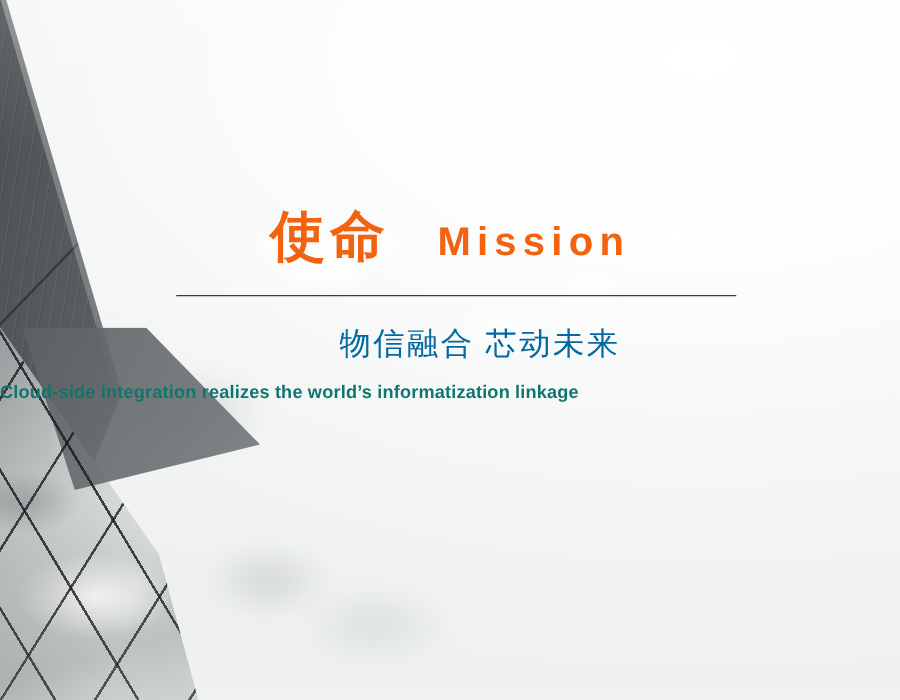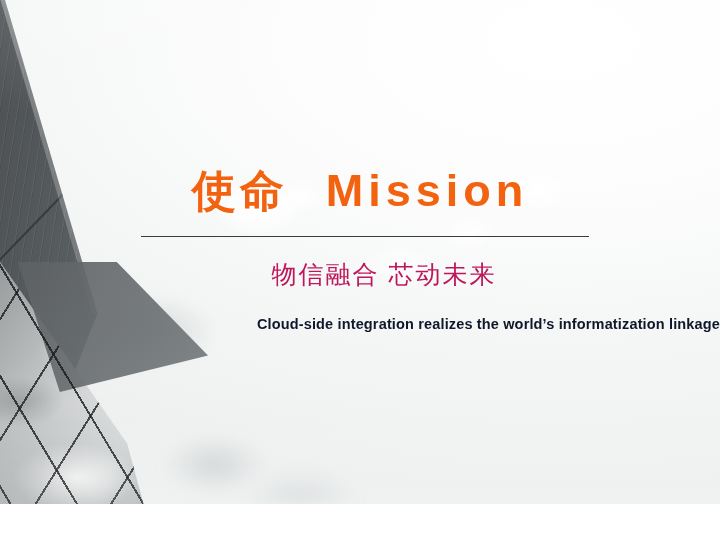--- a/index.html
+++ b/index.html
@@ -8,21 +8,21 @@
     padding: 0;
     background: #ffffff;
   }
   body {
     font-family: "Liberation Sans", "DejaVu Sans", sans-serif;
   }
 
   #stage {
     position: relative;
     width: 720px;
-    height: 504px;
+    height: 560px;
     overflow: hidden;
     background: #f2f3f3;
     -webkit-font-smoothing: antialiased;
   }
 
   
   .bg-layer {
     position: absolute;
     inset: 0;
     pointer-events: none;
@@ -206,21 +206,21 @@
     gap: 38px;
   }
   .title-cn {
     font-size: 44px;
     font-weight: 700;
     letter-spacing: 4px;
     line-height: 1;
     color: #f2620f;
   }
   .title-en {
-    font-size: 45px;
+    font-size: 32px;
     font-weight: 700;
     letter-spacing: 5px;
     line-height: 1;
     color: #f2620f;
   }
 
   .divider {
     position: absolute;
     left: 141px;
     top: 236px;
@@ -230,30 +230,30 @@
   }
 
   .tagline {
     position: absolute;
     left: 0; right: 0;
     top: 258px;
     text-align: center;
     font-size: 25px;
     font-weight: 400;
     letter-spacing: 2px;
-    color: #be185d;
+    color: #0369a1;
     padding-left: 48px;
   }
 
   .blurb {
     position: absolute;
     left: 0; right: 0;
-    top: 313px;
-    text-align: right;
-    color: #0f172a;
+    top: 303px;
+    text-align: left;
+    color: #0f766e;
   }
   .blurb-line {
     font-size: 14.5px;
     font-weight: 600;
     letter-spacing: .15px;
     line-height: 23px;
     white-space: nowrap;
   }
 </style>
 </head>

